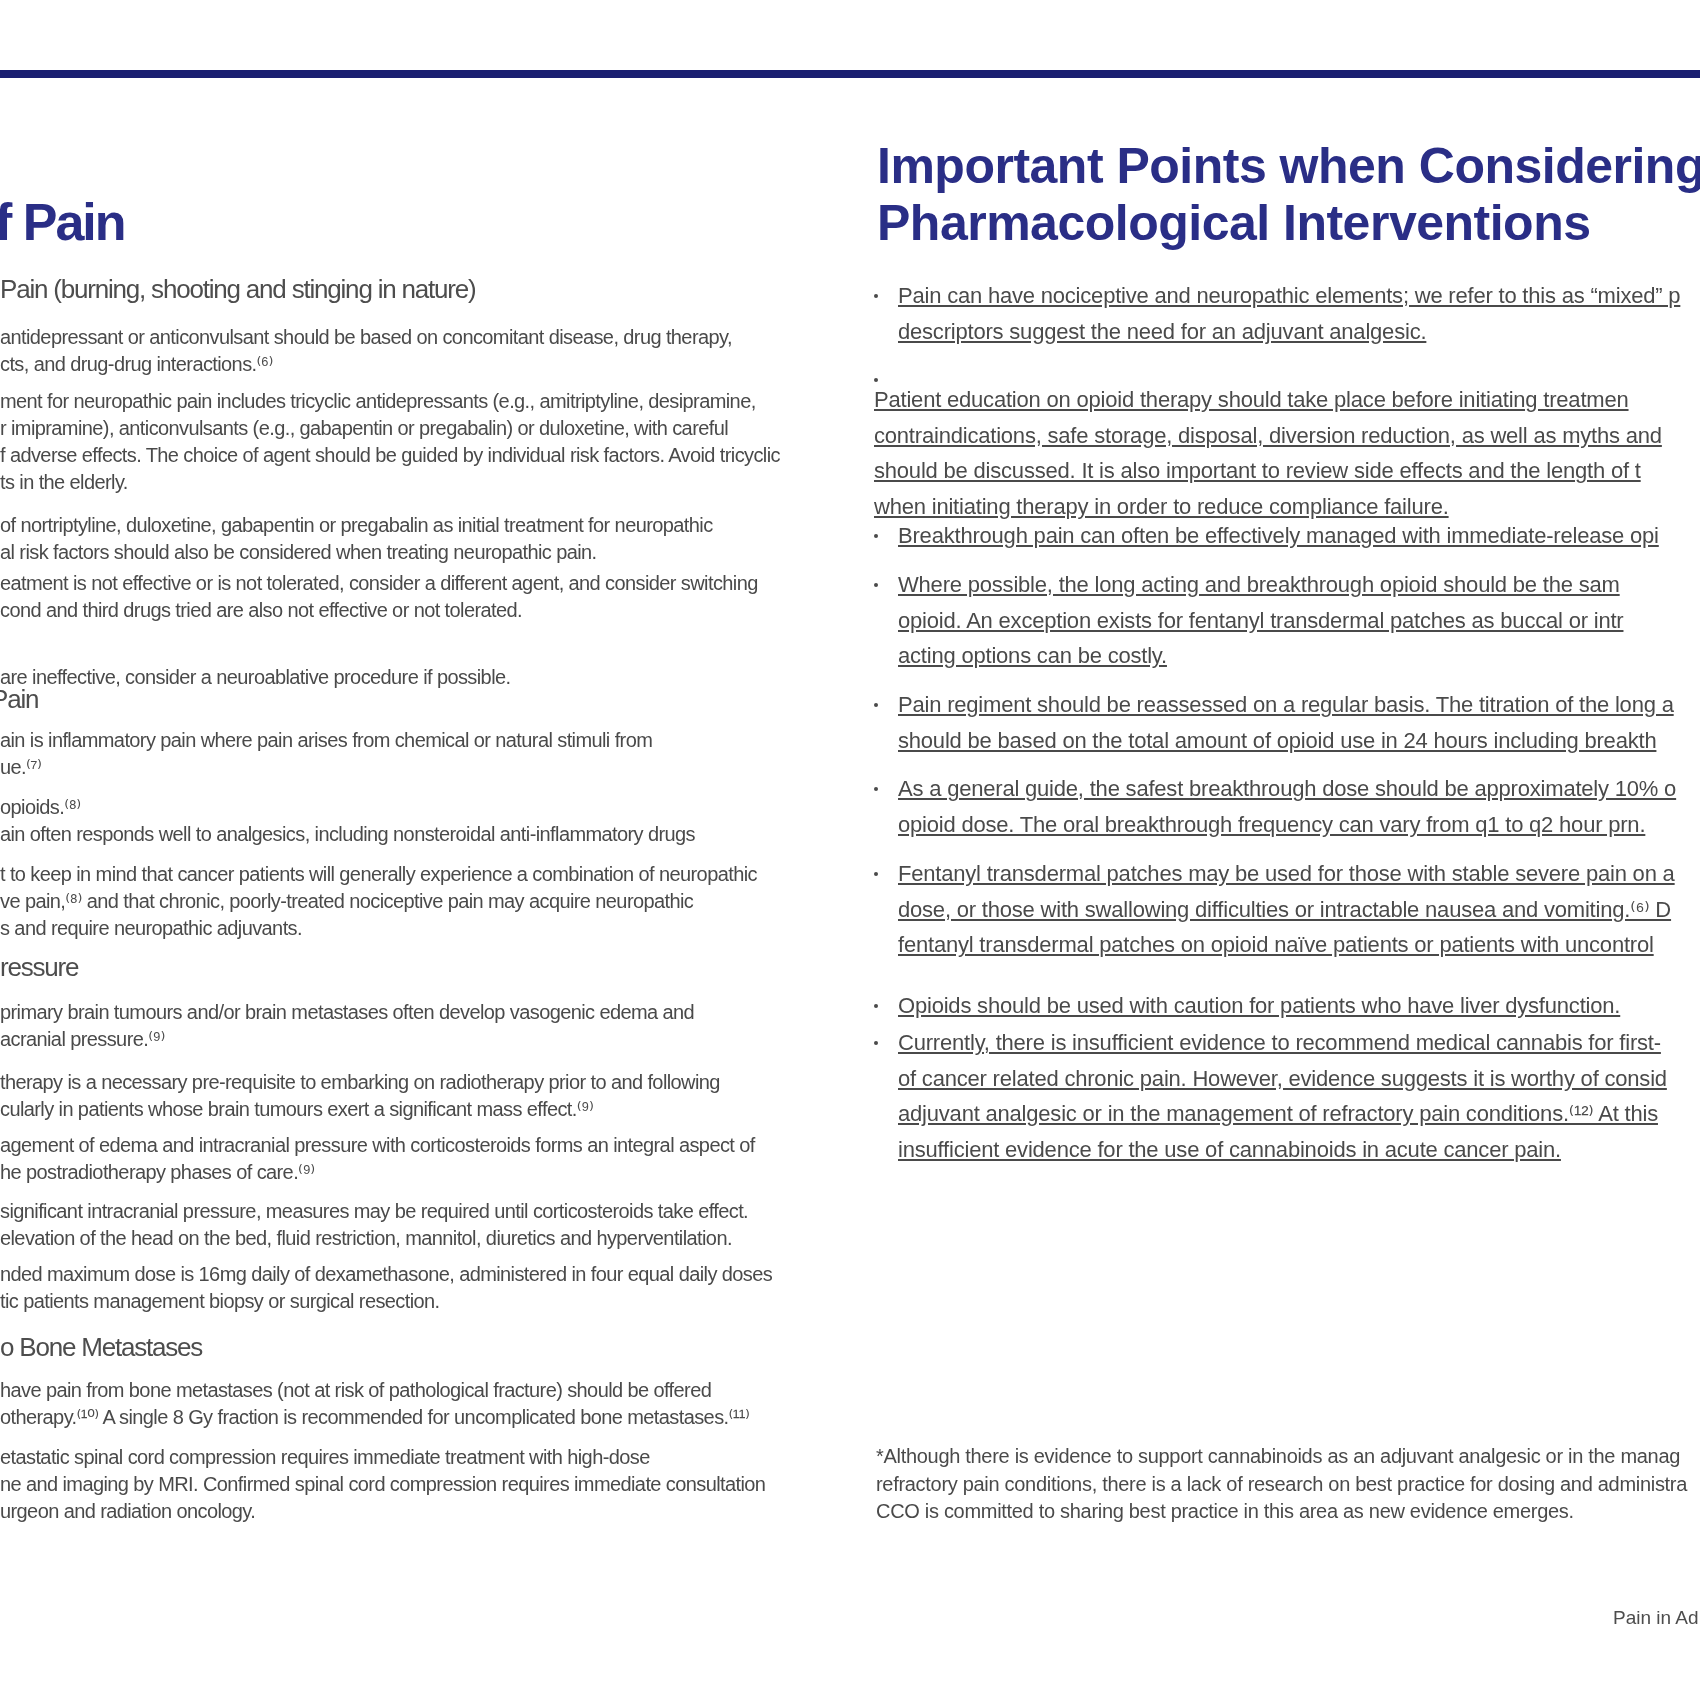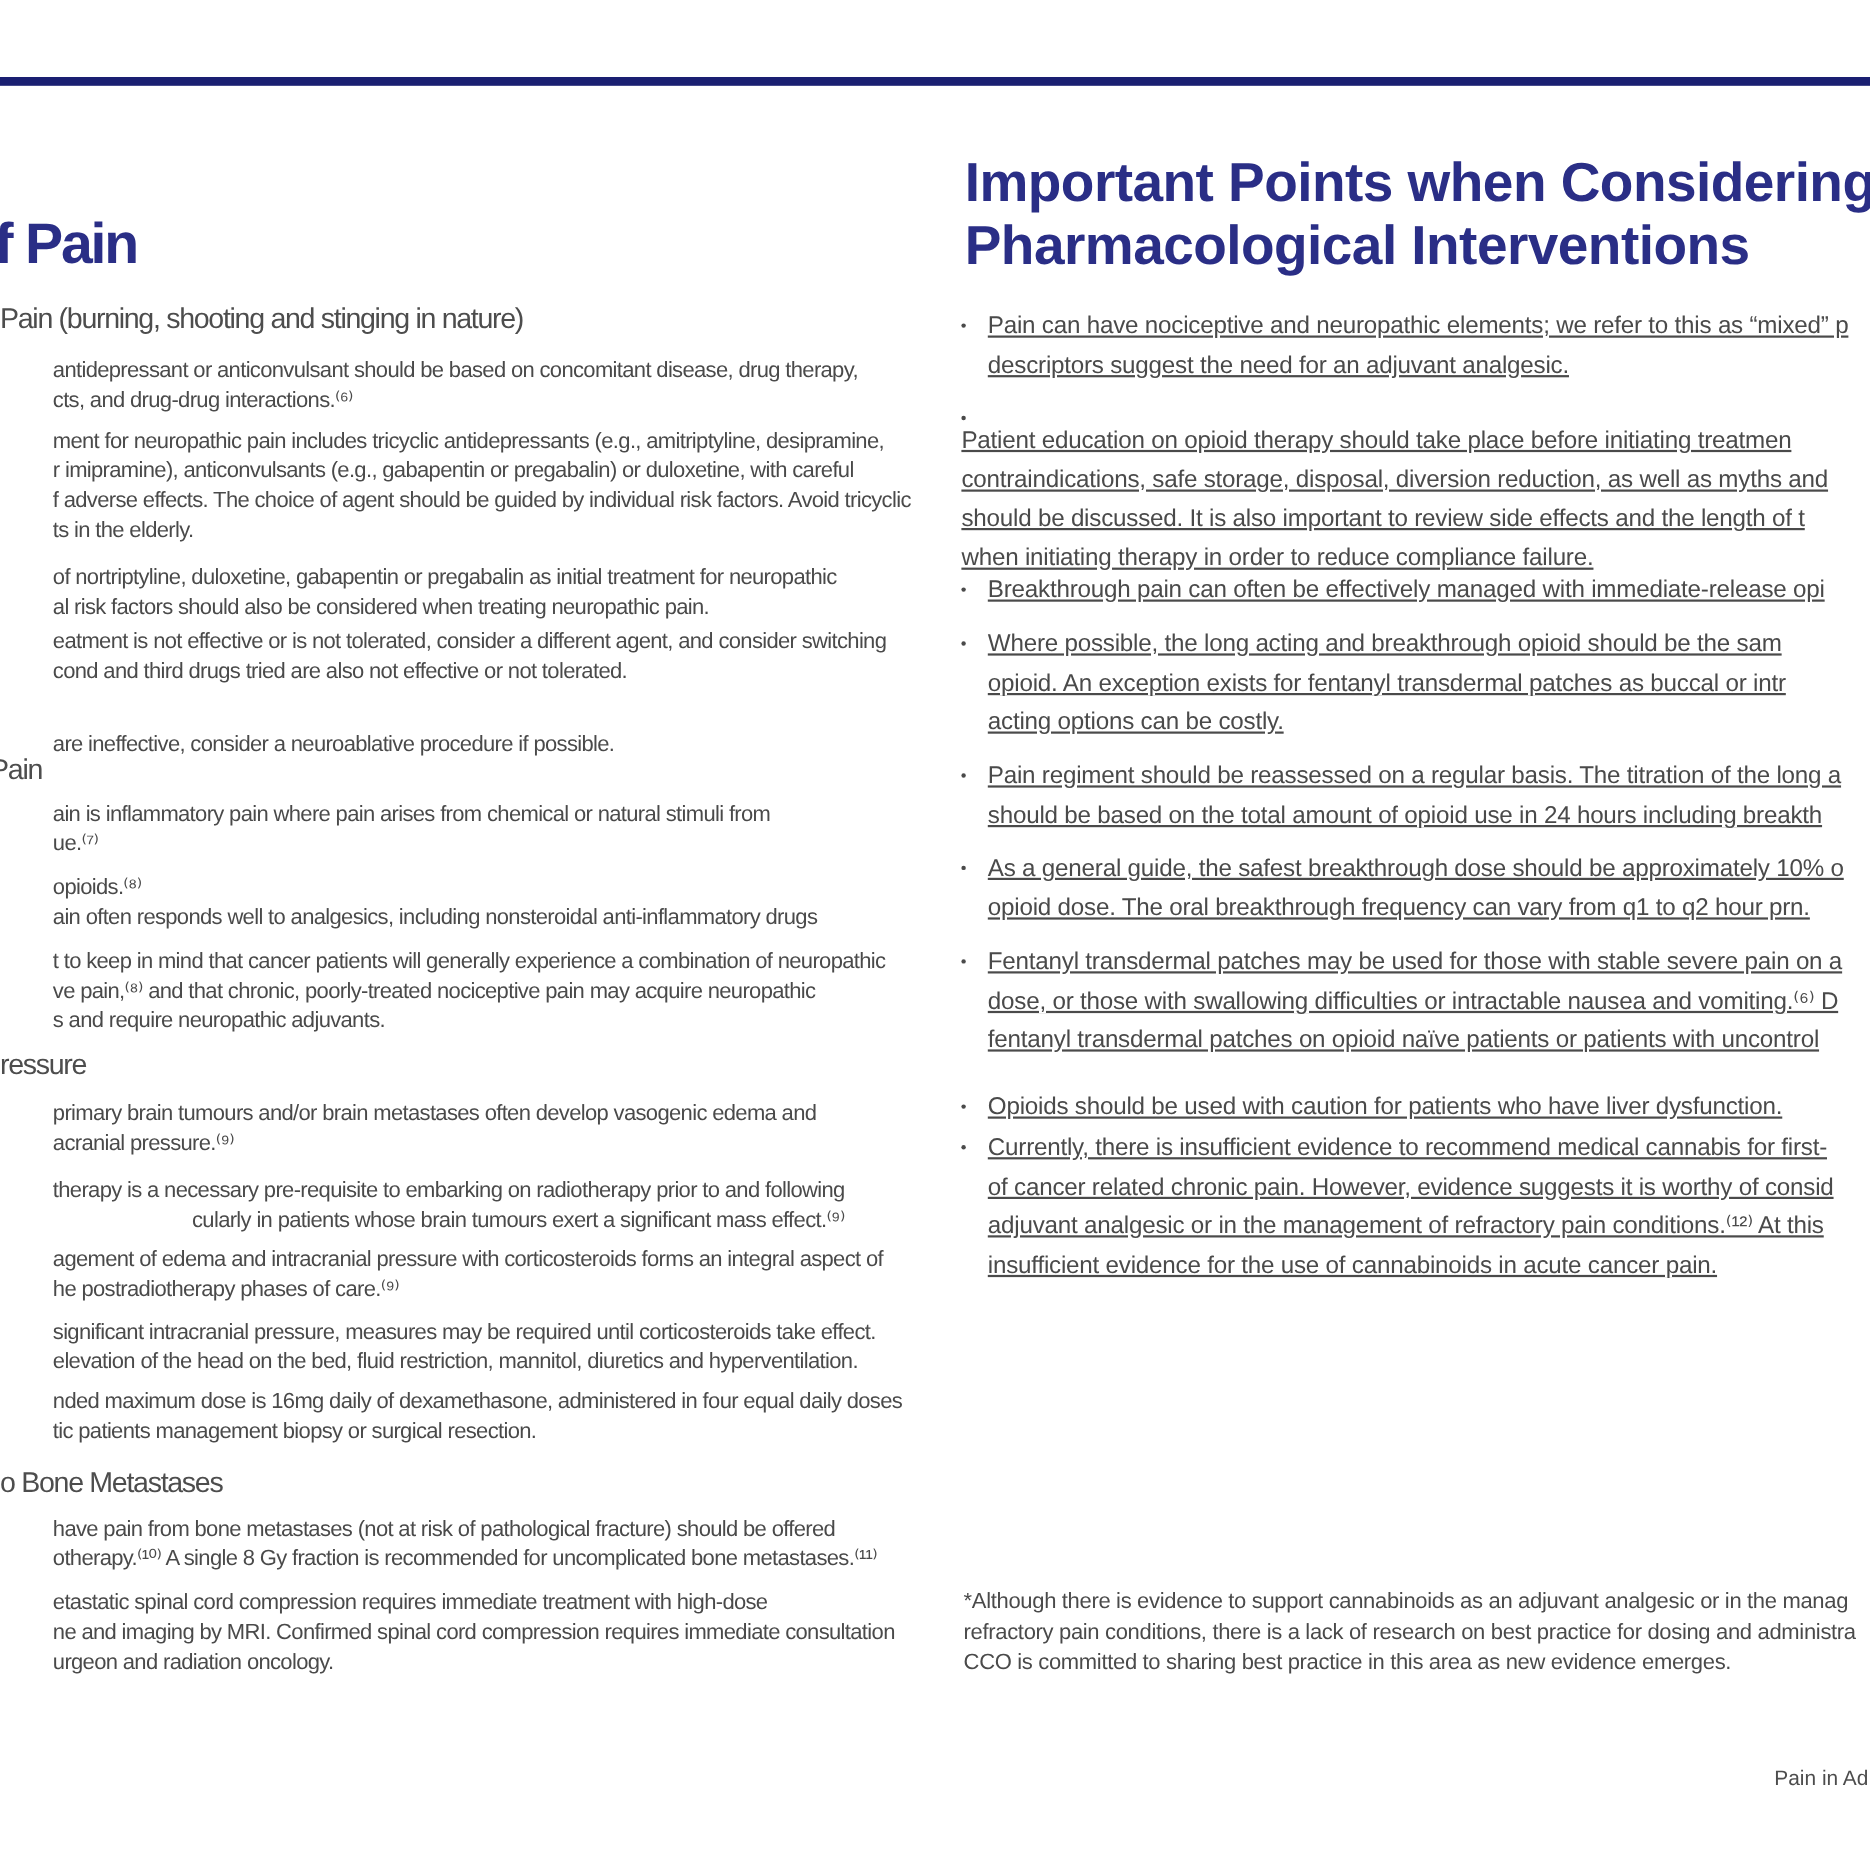--- a/index.html
+++ b/index.html
@@ -24,21 +24,21 @@
   .lt {
     font-size: 52px; font-weight: bold; letter-spacing: -2px;
     color: var(--headblue, #2A2E86); line-height: 60px;
   }
   .ls {
     font-size: 26px; letter-spacing: -1.2px; line-height: 32px;
     color: var(--subgray, #4D4D4D);
   }
   .lp .ln {
     font-size: 20px; line-height: 27px; letter-spacing: -0.6px;
-    color: var(--bodycol, #4A4A4A); white-space: nowrap; padding-left: 48px;
+    color: var(--bodycol, #4A4A4A); white-space: nowrap;
   }
 
   
   .rh {
     position: absolute; left: 877px; top: 138px;
     font-size: 50px; line-height: 57px; font-weight: bold; letter-spacing: -0.5px;
     color: var(--headblue, #2A2E86); white-space: nowrap;
   }
   .bullet { position: absolute; left: 874px; display: flex; align-items: flex-start; }
   .bdot {
@@ -115,21 +115,21 @@
     <div class="ln">s and require neuropathic adjuvants.</div>
   </div>
 
   <div class="lb ls" style="top:951px;">ressure</div>
 
   <div class="lb lp" style="top:999px;">
     <div class="ln">primary brain tumours and/or brain metastases often develop vasogenic edema and</div>
     <div class="ln">acranial pressure.⁽⁹⁾</div>
   </div>
 
-  <div class="lb lp" style="top:1069px;text-align:right;">
+  <div class="lb lp" style="top:1069px;">
     <div class="ln">therapy is a necessary pre-requisite to embarking on radiotherapy prior to and following</div>
     <div class="ln">cularly in patients whose brain tumours exert a significant mass effect.⁽⁹⁾</div>
   </div>
 
   <div class="lb lp" style="top:1132px;">
     <div class="ln">agement of edema and intracranial pressure with corticosteroids forms an integral aspect of</div>
     <div class="ln">he postradiotherapy phases of care.⁽⁹⁾</div>
   </div>
 
   <div class="lb lp" style="top:1198px;">

